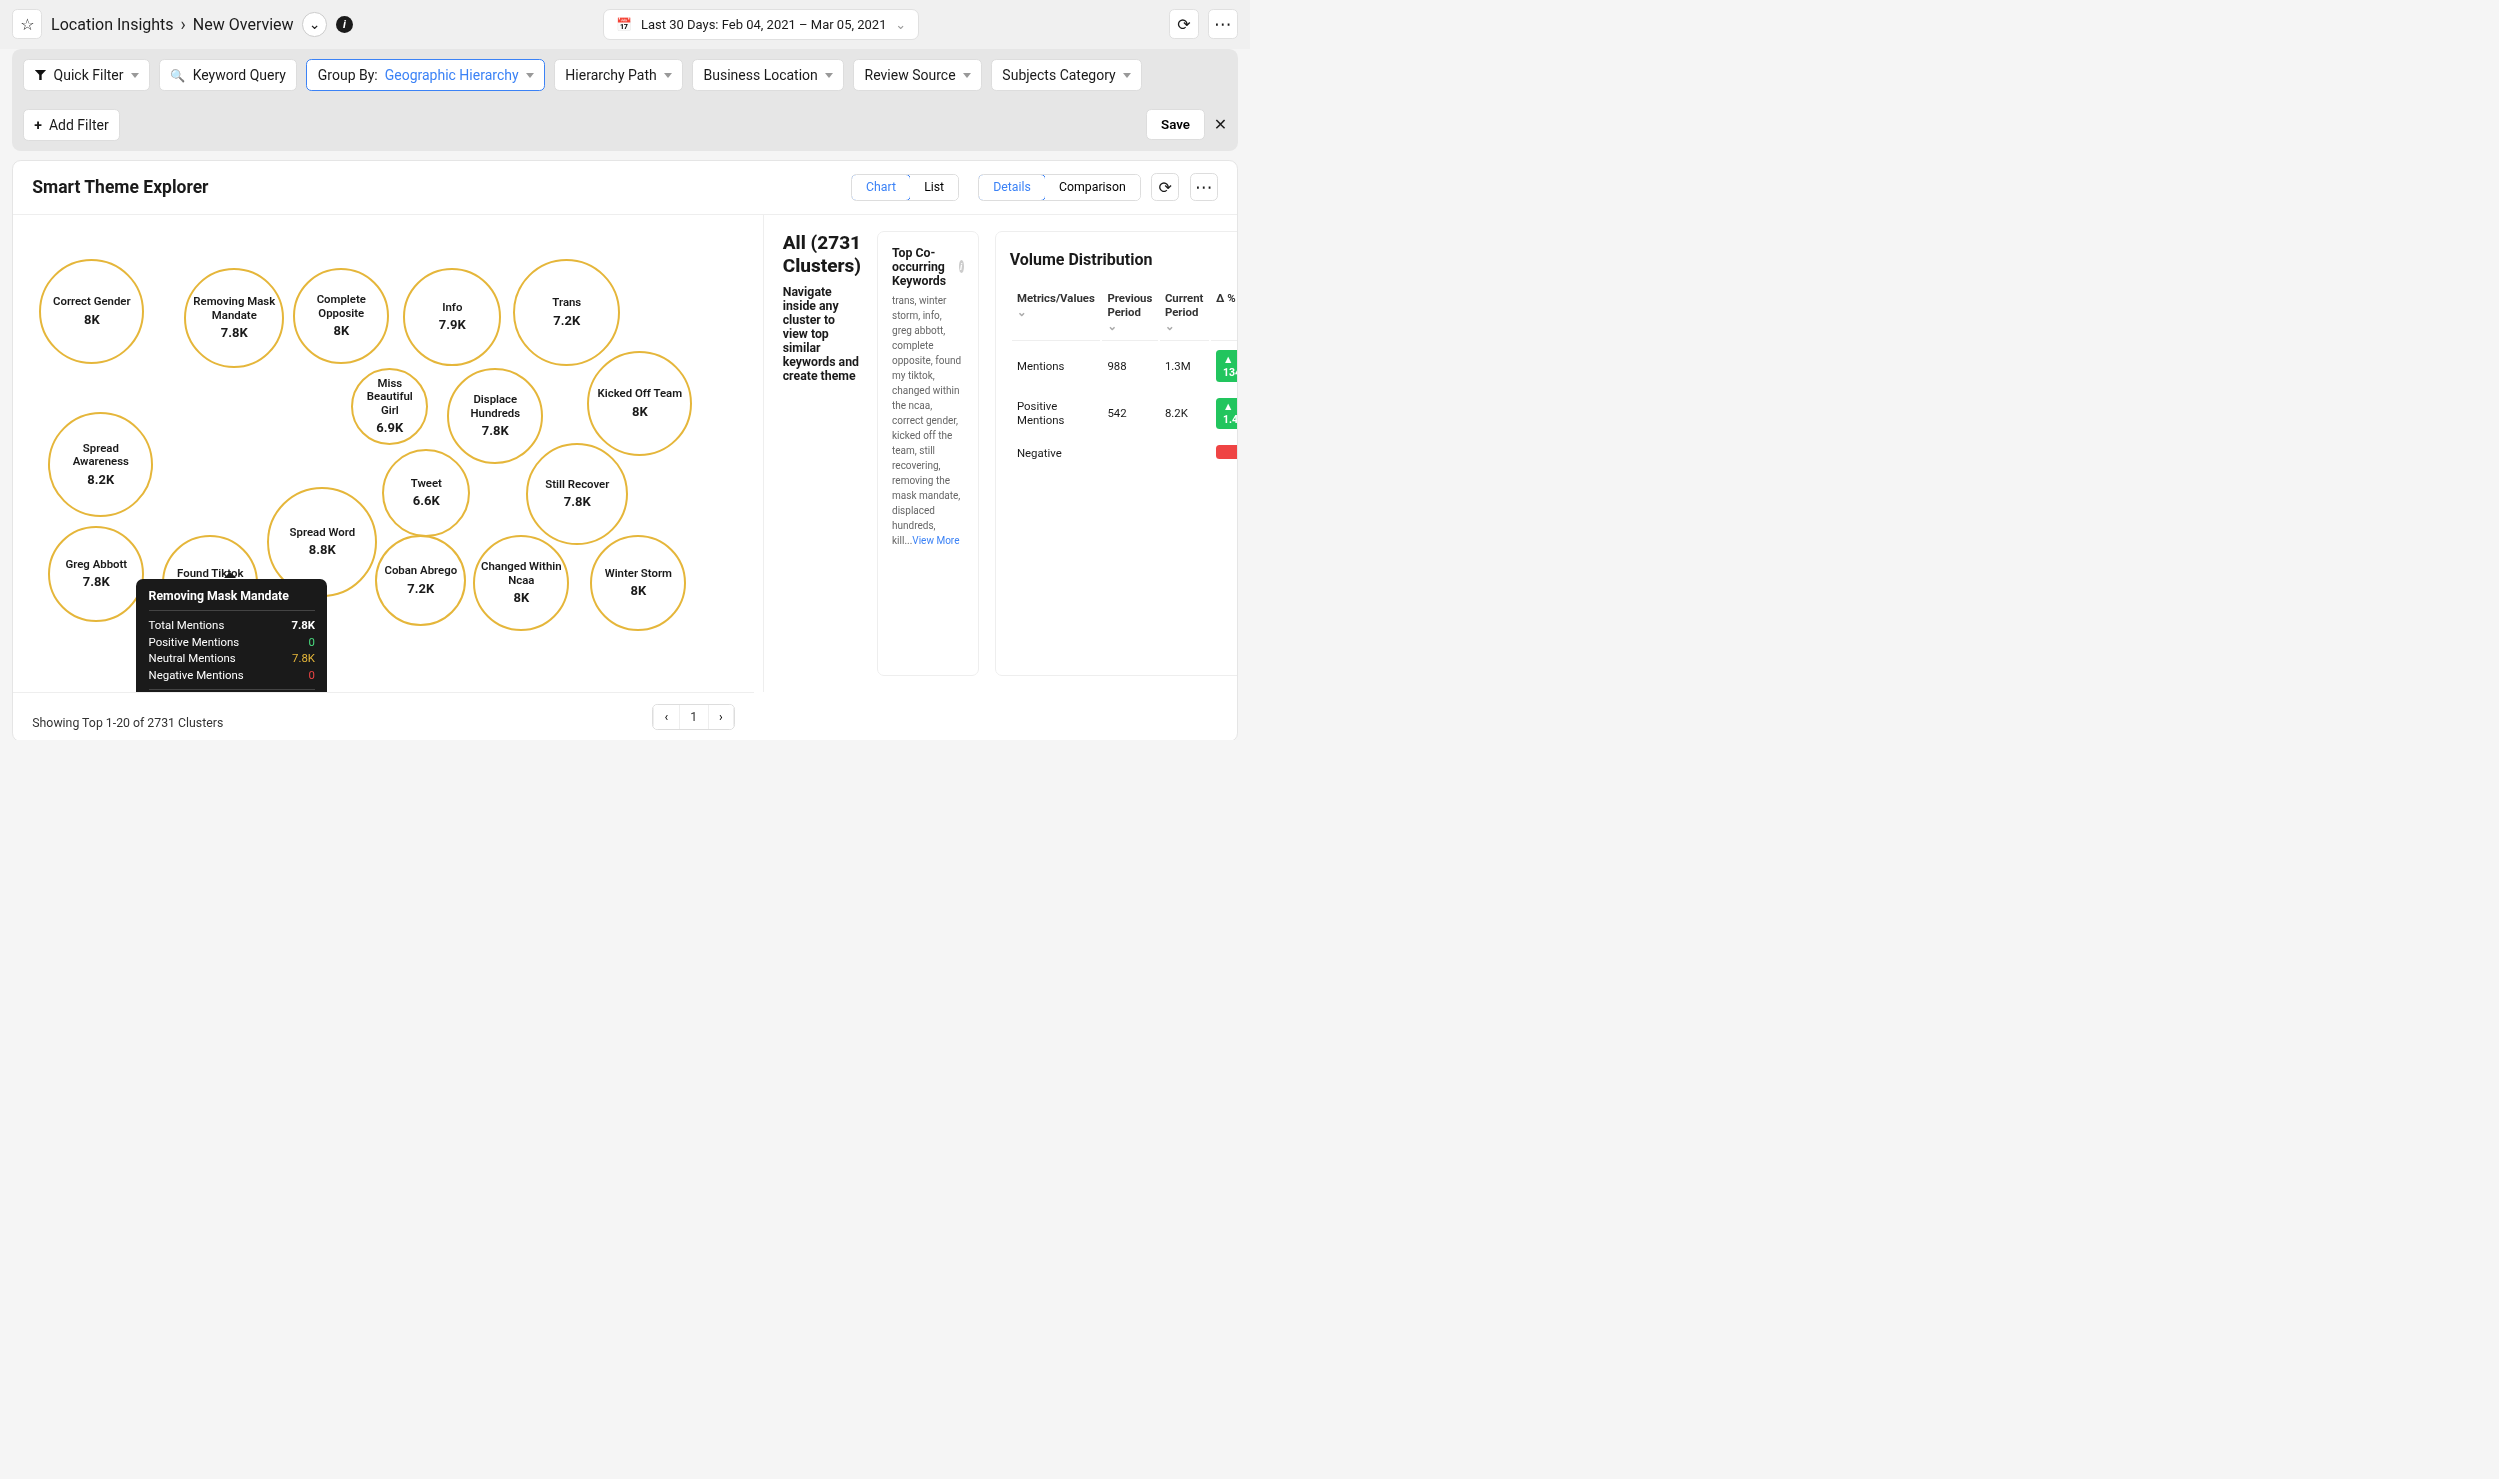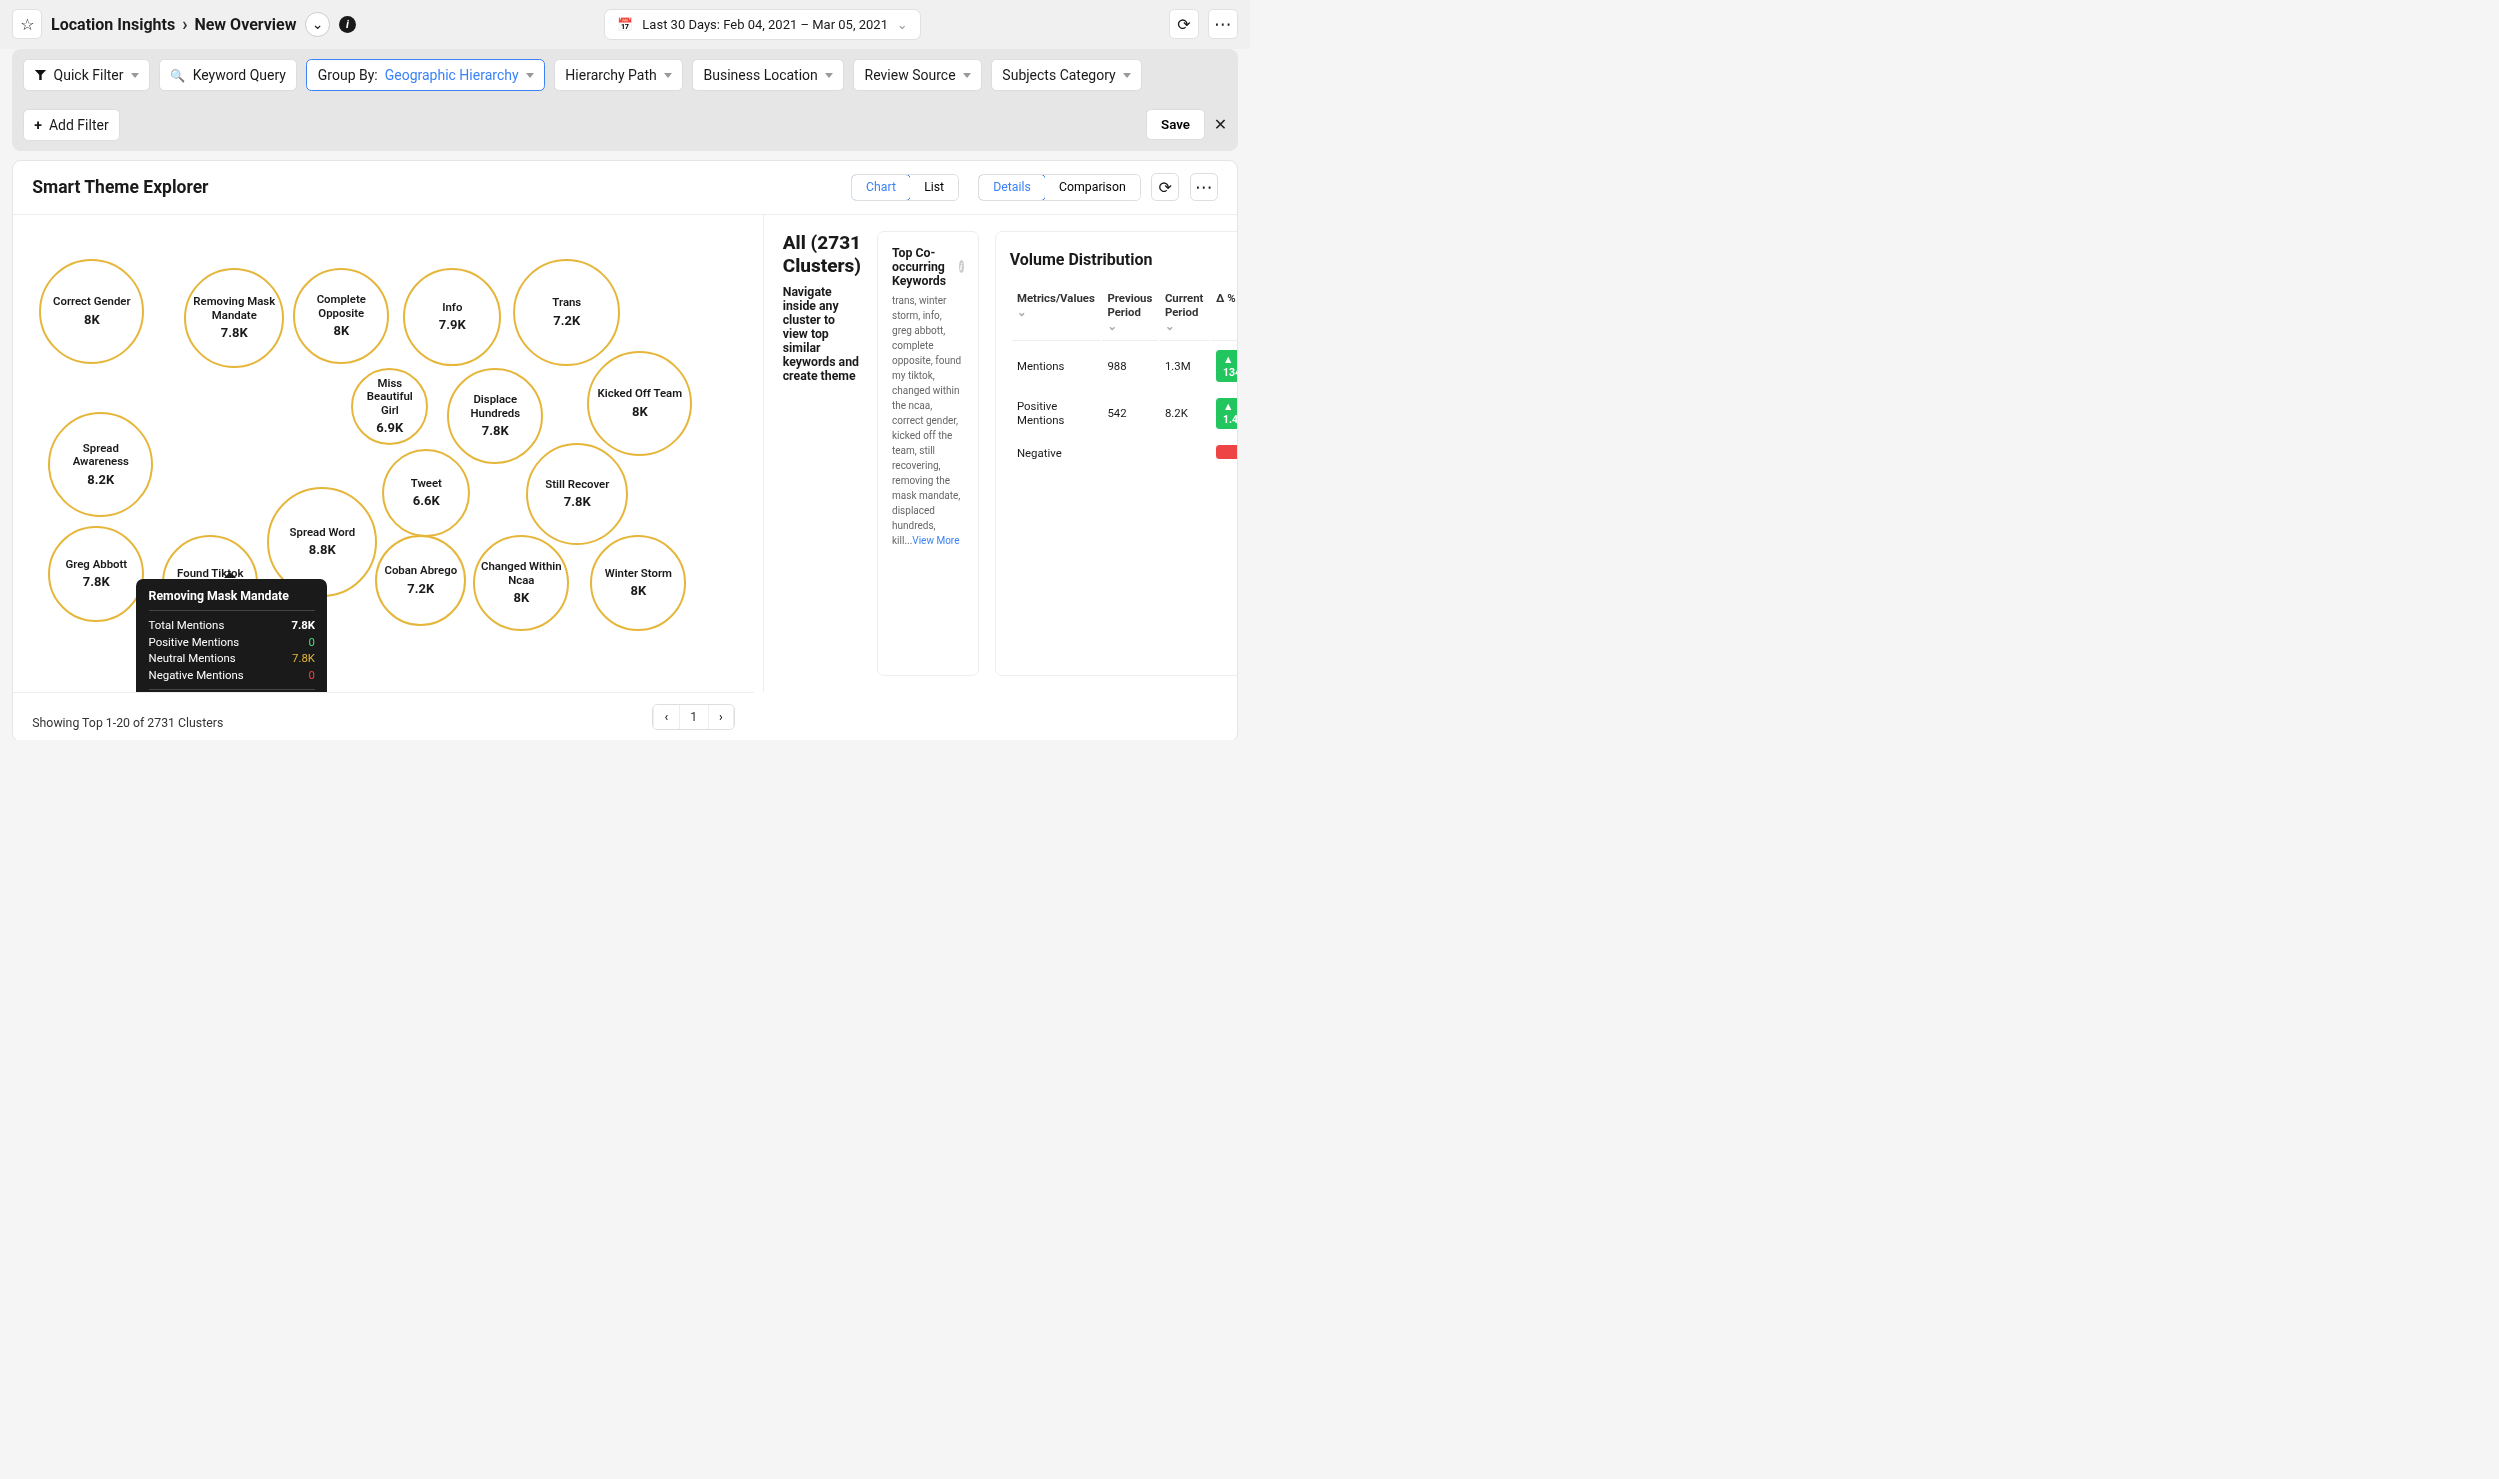--- a/index.html
+++ b/index.html
@@ -21,21 +21,21 @@
   border: 0.9px solid #e0e0e0;
   border-radius: 5.3px;
   width: 30px;
   height: 30px;
   display: flex;
   align-items: center;
   justify-content: center;
   cursor: pointer;
 }
 .star-icon::before { content: "☆"; font-size: 16px; }
-.breadcrumb { display: flex; align-items: center; gap: 7px; font-weight: 700; font-size: 16px; }
+.breadcrumb { display: flex; align-items: center; gap: 7px; font-weight: 400; font-size: 16px; }
 .breadcrumb-sep::before { content: "›"; color: #333; font-size: 17.5px; }
 .chevron-btn {
   width: 24.5px; height: 24.5px; border: 0.9px solid #ccc; border-radius: 50%; display: flex; align-items: center; justify-content: center; cursor: pointer; background: #fff;
 }
 .info-btn {
   width: 17.5px; height: 17.5px; border-radius: 50%; background: #1a1a1a; color: #fff; display: flex; align-items: center; justify-content: center; font-style: italic; font-weight: 700; font-size: 11.4px; cursor: pointer;
 }
 .date-selector {
   background: #fff; border: 0.9px solid #e0e0e0; border-radius: 7px; padding: 7px 12.3px; display: flex; align-items: center; gap: 8.8px; cursor: pointer; font-size: 13px;
 }

